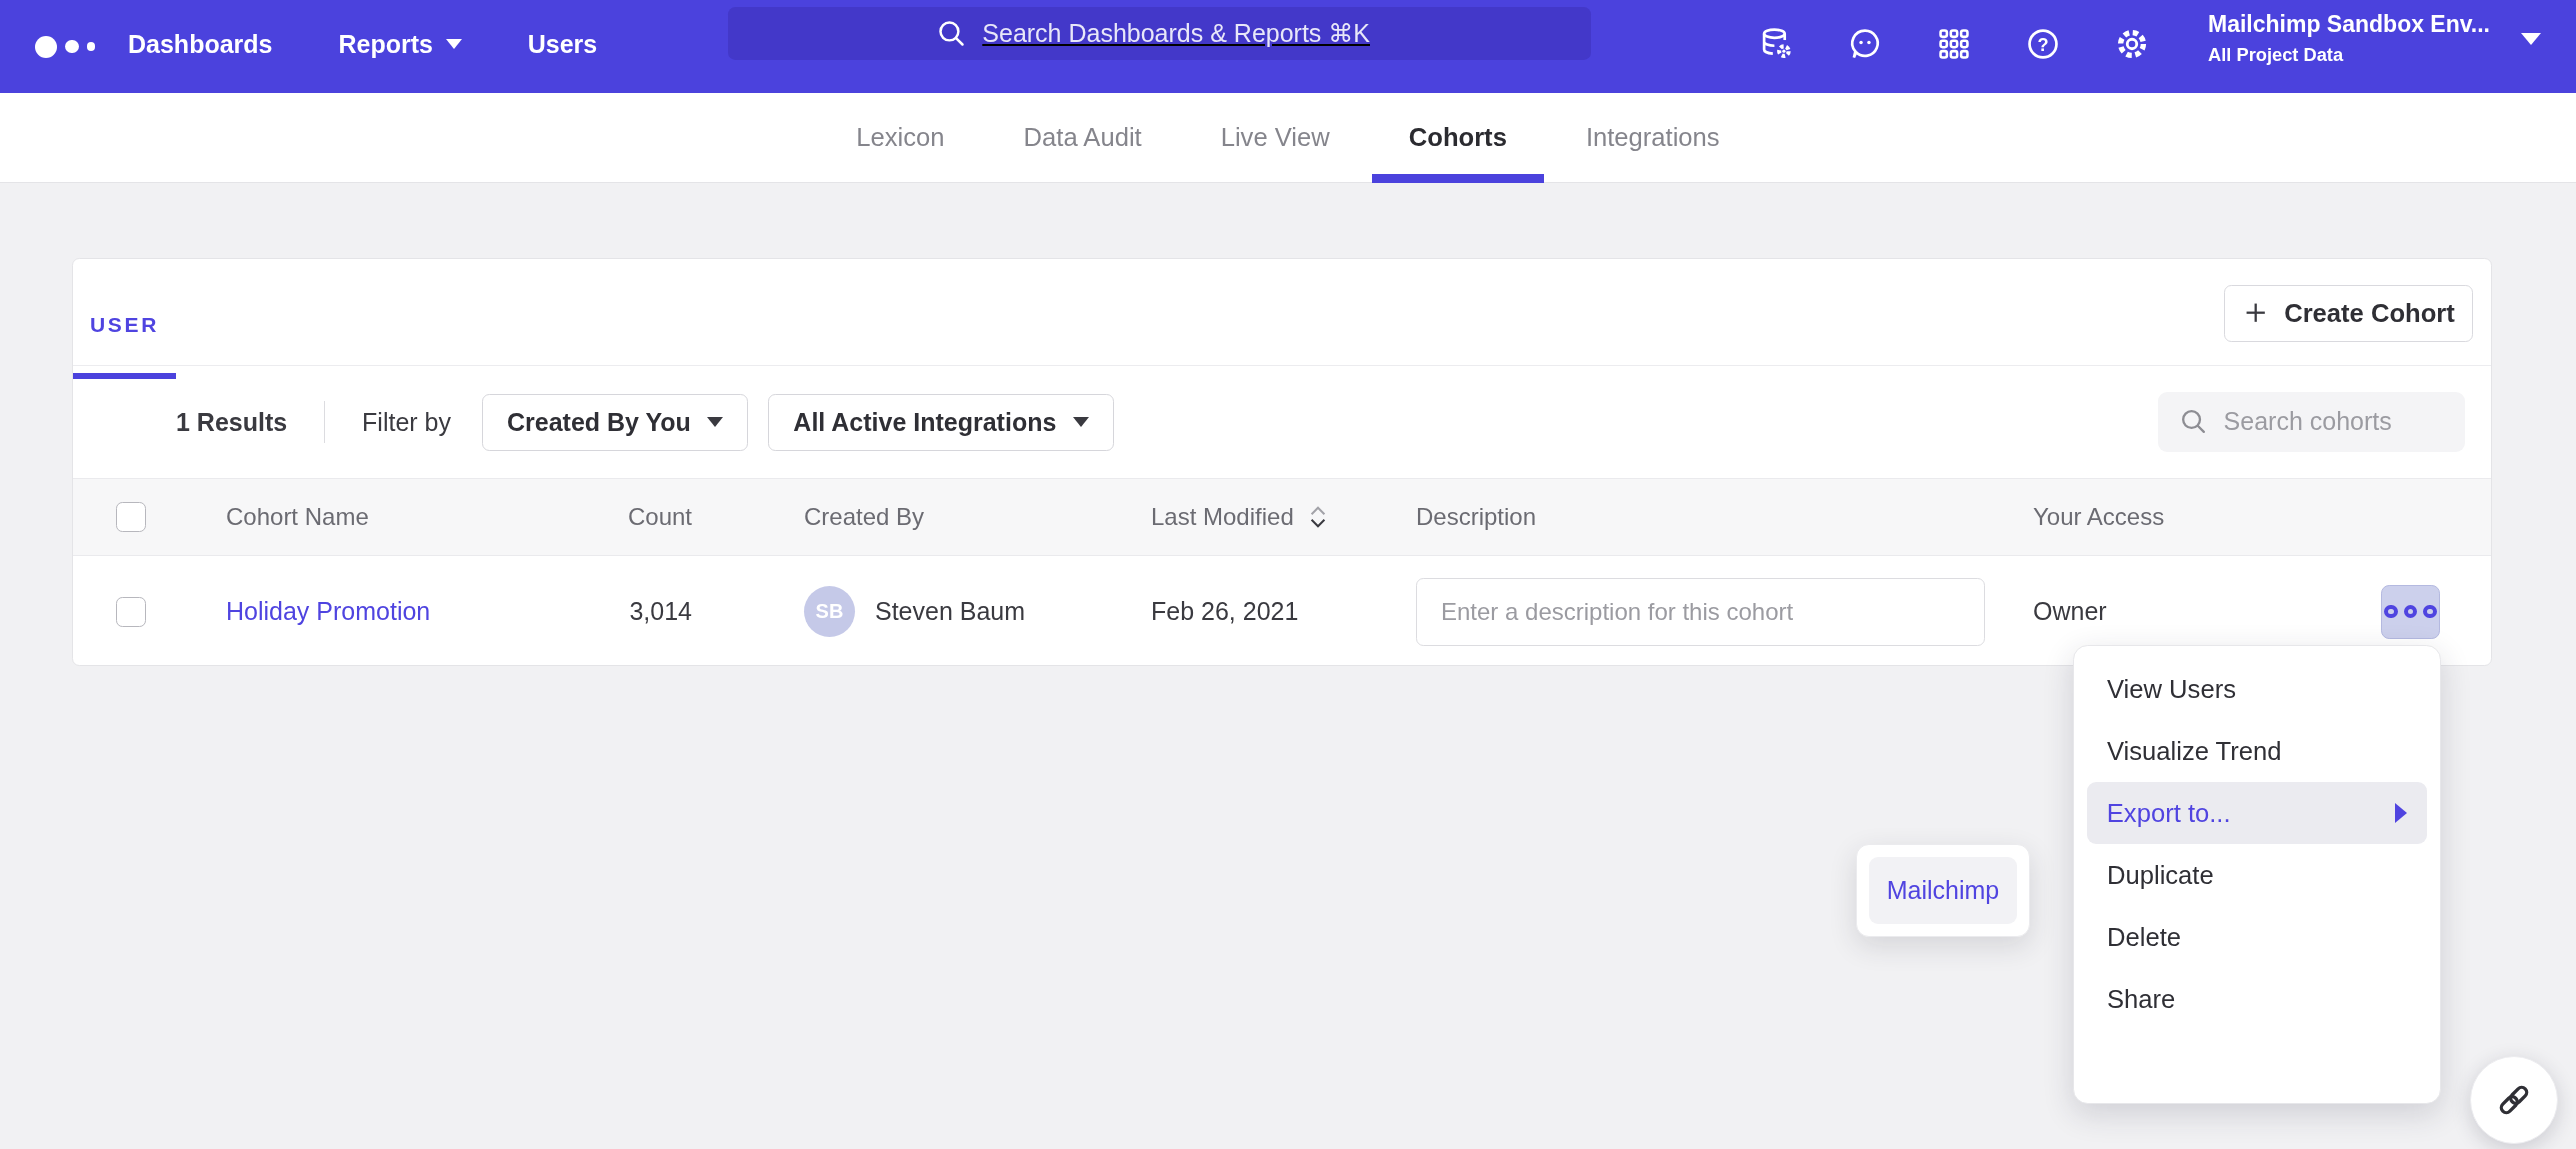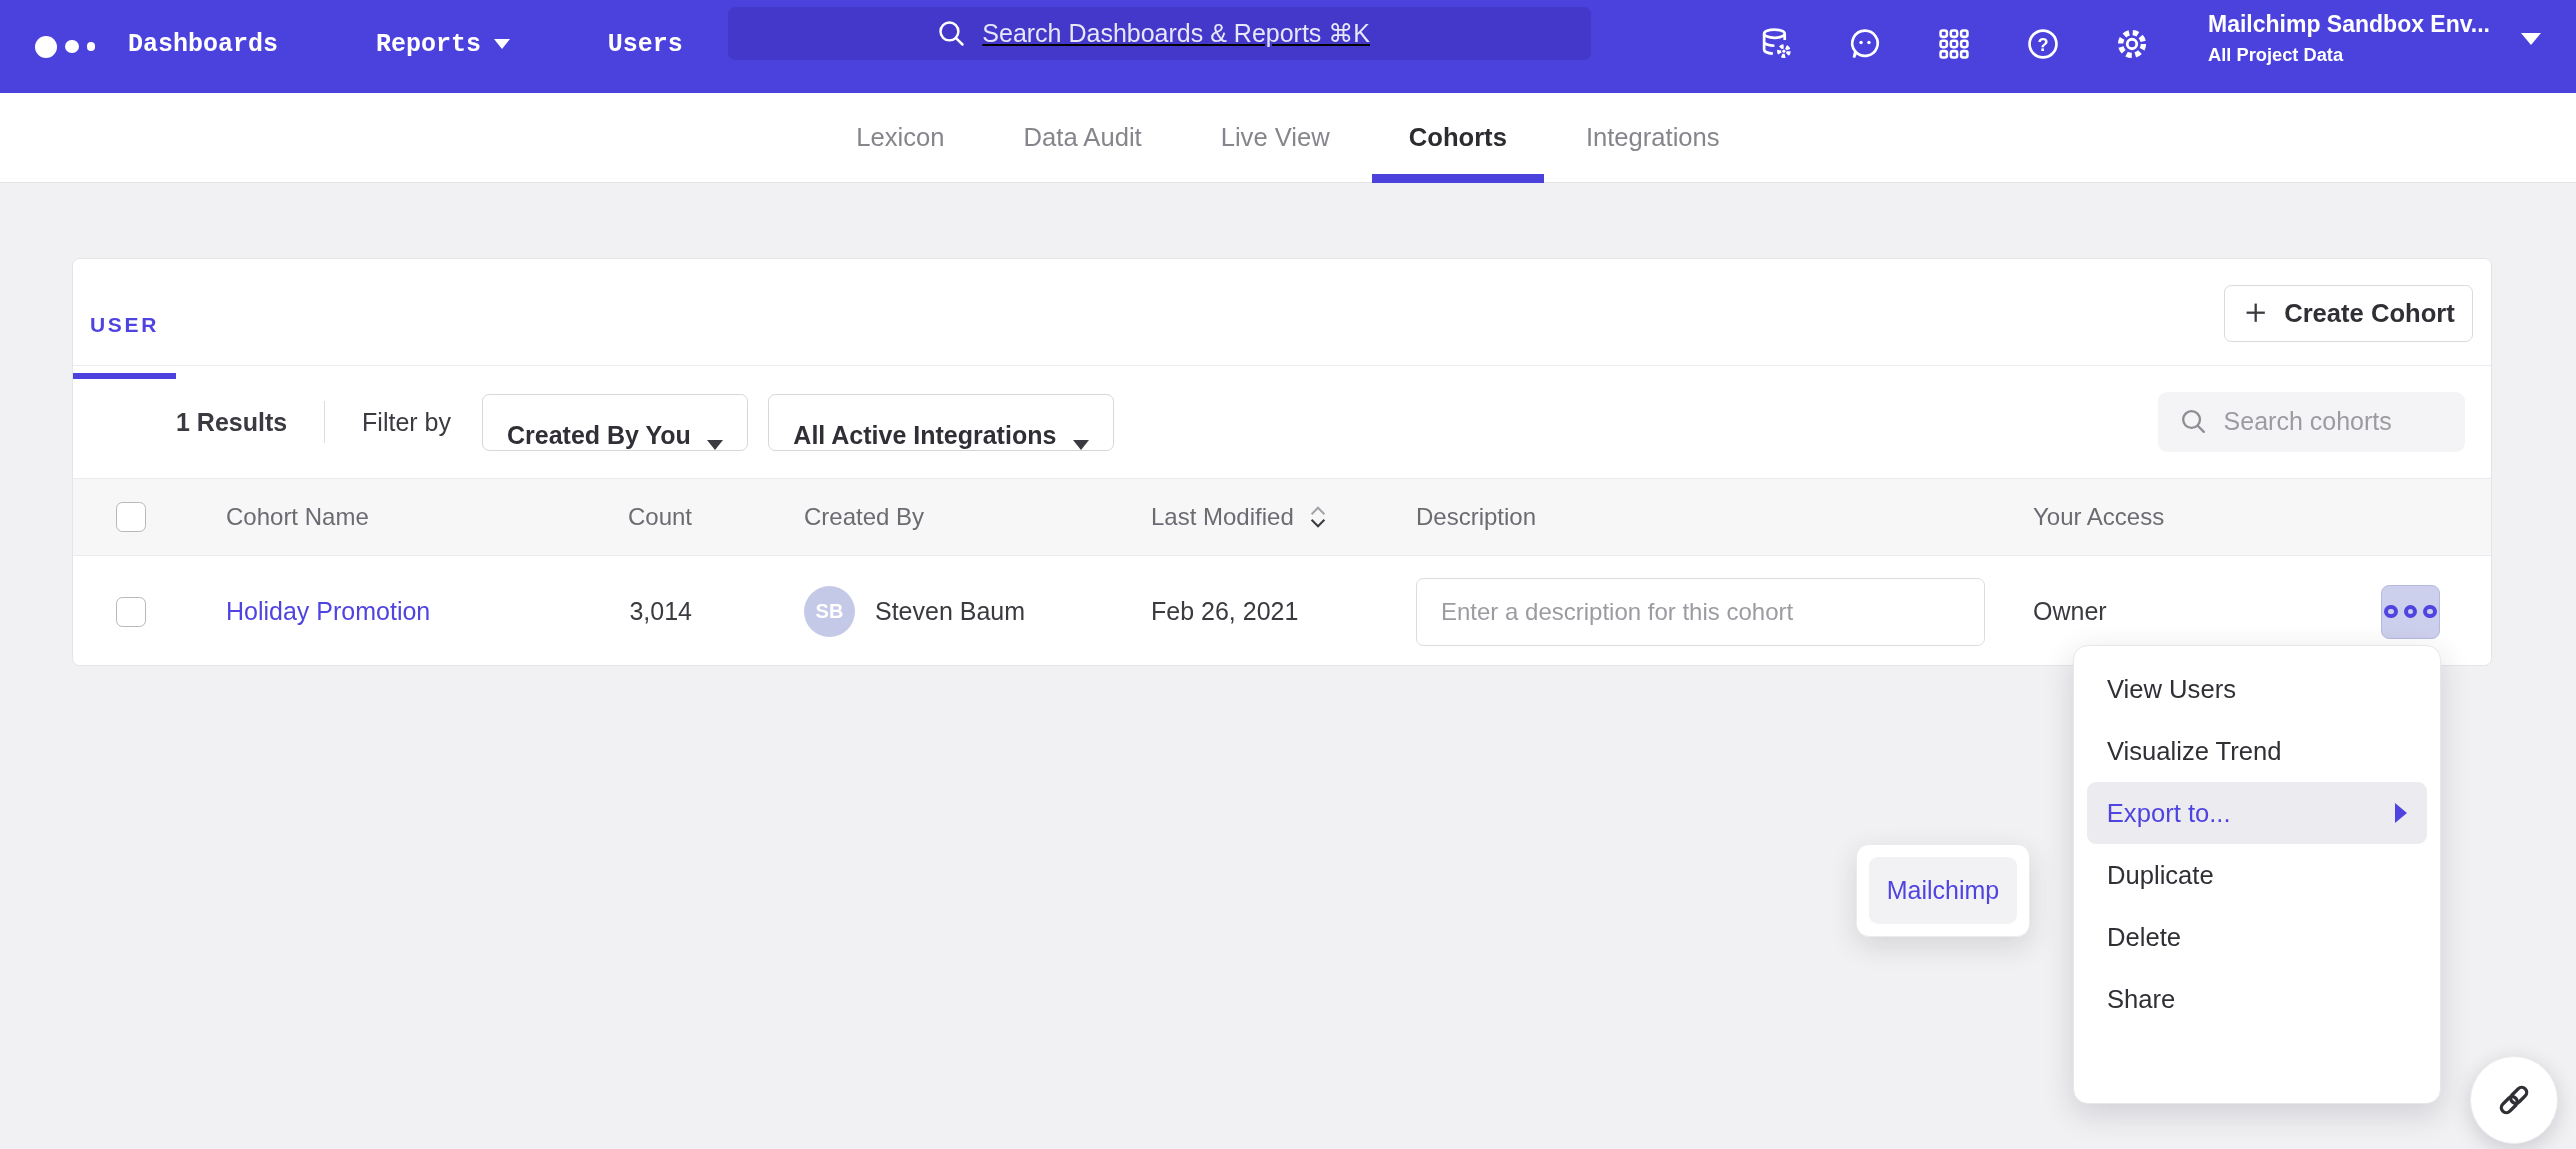--- a/index.html
+++ b/index.html
@@ -6,21 +6,21 @@
   html,body { width:2576px; height:1150px; }
   body { font-family:"Liberation Sans", sans-serif; background:#f1f1f3; }
   #app { position:relative; width:2576px; height:1150px; overflow:hidden; }
 
   
   .topnav { position:absolute; left:0; top:0; width:2576px; height:93px; background:#4b42dd; }
   .logo { position:absolute; left:35px; top:28px; width:82px; height:37px; display:flex; align-items:center; gap:8.2px; }
   .logo .d1{ width:22px;height:22px;border-radius:50%;background:#fff;}
   .logo .d2{ width:13.7px;height:13.7px;border-radius:50%;background:#fff;}
   .logo .d3{ width:8.2px;height:8.2px;border-radius:50%;background:#fff;}
-  .nav-links { position:absolute; left:128px; top:0; height:88px; display:flex; align-items:center; gap:98px;font-family:Liberation Mono, monospace; }
+  .nav-links { position:absolute; left:128px; top:0; height:88px; display:flex; align-items:center; gap:66px; }
   .nav-link { color:#fff; font-size:25px; font-weight:600; display:flex; align-items:center; gap:12.8px; cursor:pointer; }
   .caret-sm { width:0;height:0;border-left:8.2px solid transparent;border-right:8.2px solid transparent;border-top:10px solid #fff; }
   .nav-search { position:absolute; left:728px; top:7.3px; width:863px; height:53px; background:#4338c9; border-radius:7.3px; display:flex; align-items:center; justify-content:center; gap:14.6px;text-decoration:underline; }
   .nav-search svg { flex:0 0 auto; }
   .nav-search input { background:transparent; border:none; outline:none; color:rgba(255,255,255,.88); font-size:25px; width:402px; font-family:"Liberation Sans",sans-serif; }
   .nav-search input::placeholder { color:rgba(255,255,255,.88); opacity:1; }
   .nav-icons { position:absolute; left:1757px; top:0; height:88px; display:flex; align-items:center; gap:51px; }
   .nav-icon { width:38px; height:38px; display:flex; align-items:center; justify-content:center; cursor:pointer; }
   .project { position:absolute; left:2208px; top:11px; width:302px; cursor:pointer; }
   .project .pname { color:#fff; font-size:23px; font-weight:700; white-space:nowrap; }
@@ -37,21 +37,21 @@
   .card { position:absolute; left:72px; top:258px; width:2420px; height:408px; background:#fff; border:0.9px solid #e4e4e7; border-radius:7.3px; }
   .card-tabs { position:relative; height:107px; border-bottom:0.9px solid #ececef; }
   .user-tab { position:absolute; left:0; top:0; width:103px; height:107px; display:flex; align-items:center; justify-content:center; color:#4f44e0; font-size:21px; font-weight:700; letter-spacing:2.7px; cursor:pointer;margin-top:12px; }
   .user-tab::after { content:""; position:absolute; left:0; right:0; bottom:-0.9px; height:6.4px; background:#4b42dd; }
   .create-btn { position:absolute; left:2151px; top:25.6px; width:249px; height:57px; border:1.4px solid #d9d9de; border-radius:7.3px; background:#fff; display:flex; align-items:center; justify-content:center; gap:14.6px; font-size:25.6px; font-weight:600; color:#2f2f35; cursor:pointer; }
 
   .filter-row { position:relative; height:112px; display:flex; align-items:center; padding-left:103px; }
   .results { font-size:25px; font-weight:600; color:#3a3a40; }
   .vdiv { width:0.9px; height:42px; background:#dcdce0; margin:0 37px; }
   .filter-by { font-size:25px; color:#3a3a40; margin-right:31px; }
-  .dd-btn { height:57px; border:1.4px solid #d6d6db; border-radius:7.3px; background:#fff; display:flex; align-items:flex-end; gap:16.5px; padding:0 24px; font-size:25px; font-weight:600; color:#2f2f35; margin-right:20px; cursor:pointer; }
+  .dd-btn { height:57px; border:1.4px solid #d6d6db; border-radius:7.3px; background:#fff; display:flex; align-items:center; gap:16.5px; padding:0 24px; font-size:25px; font-weight:600; color:#2f2f35; margin-right:20px; cursor:pointer; }
   .dd-caret { width:0;height:0;border-left:8.2px solid transparent;border-right:8.2px solid transparent;border-top:10px solid #3a3a40; }
   .cohort-search { position:absolute; left:2085px; top:25.6px; width:307px; height:60px; background:#f4f4f6; border-radius:9.1px; display:flex; align-items:center; gap:14.6px; padding:0 20px; }
   .cohort-search input { background:transparent; border:none; outline:none; font-size:25px; color:#3a3a40; width:210px; font-family:"Liberation Sans",sans-serif; }
   .cohort-search input::placeholder { color:#9b9ba1; opacity:1; }
 
   .thead { position:relative; height:78px; background:#f7f7f8; border-top:0.9px solid #eaeaed; border-bottom:0.9px solid #eaeaed; font-size:24px; color:#6b6b72; font-weight:500; }
   .trow { position:relative; height:111px; font-size:25px; color:#3a3a40; }
   .cell { position:absolute; top:0; height:100%; display:flex; align-items:center; }
   .c-check { left:43px; } .c-name { left:153px; } .c-count { left:420px; width:199px; justify-content:flex-end; }
   .c-created { left:731px; } .c-modified { left:1078px; } .c-desc { left:1343px; } .c-access { left:1960px; } .c-menu { left:2308px; }

